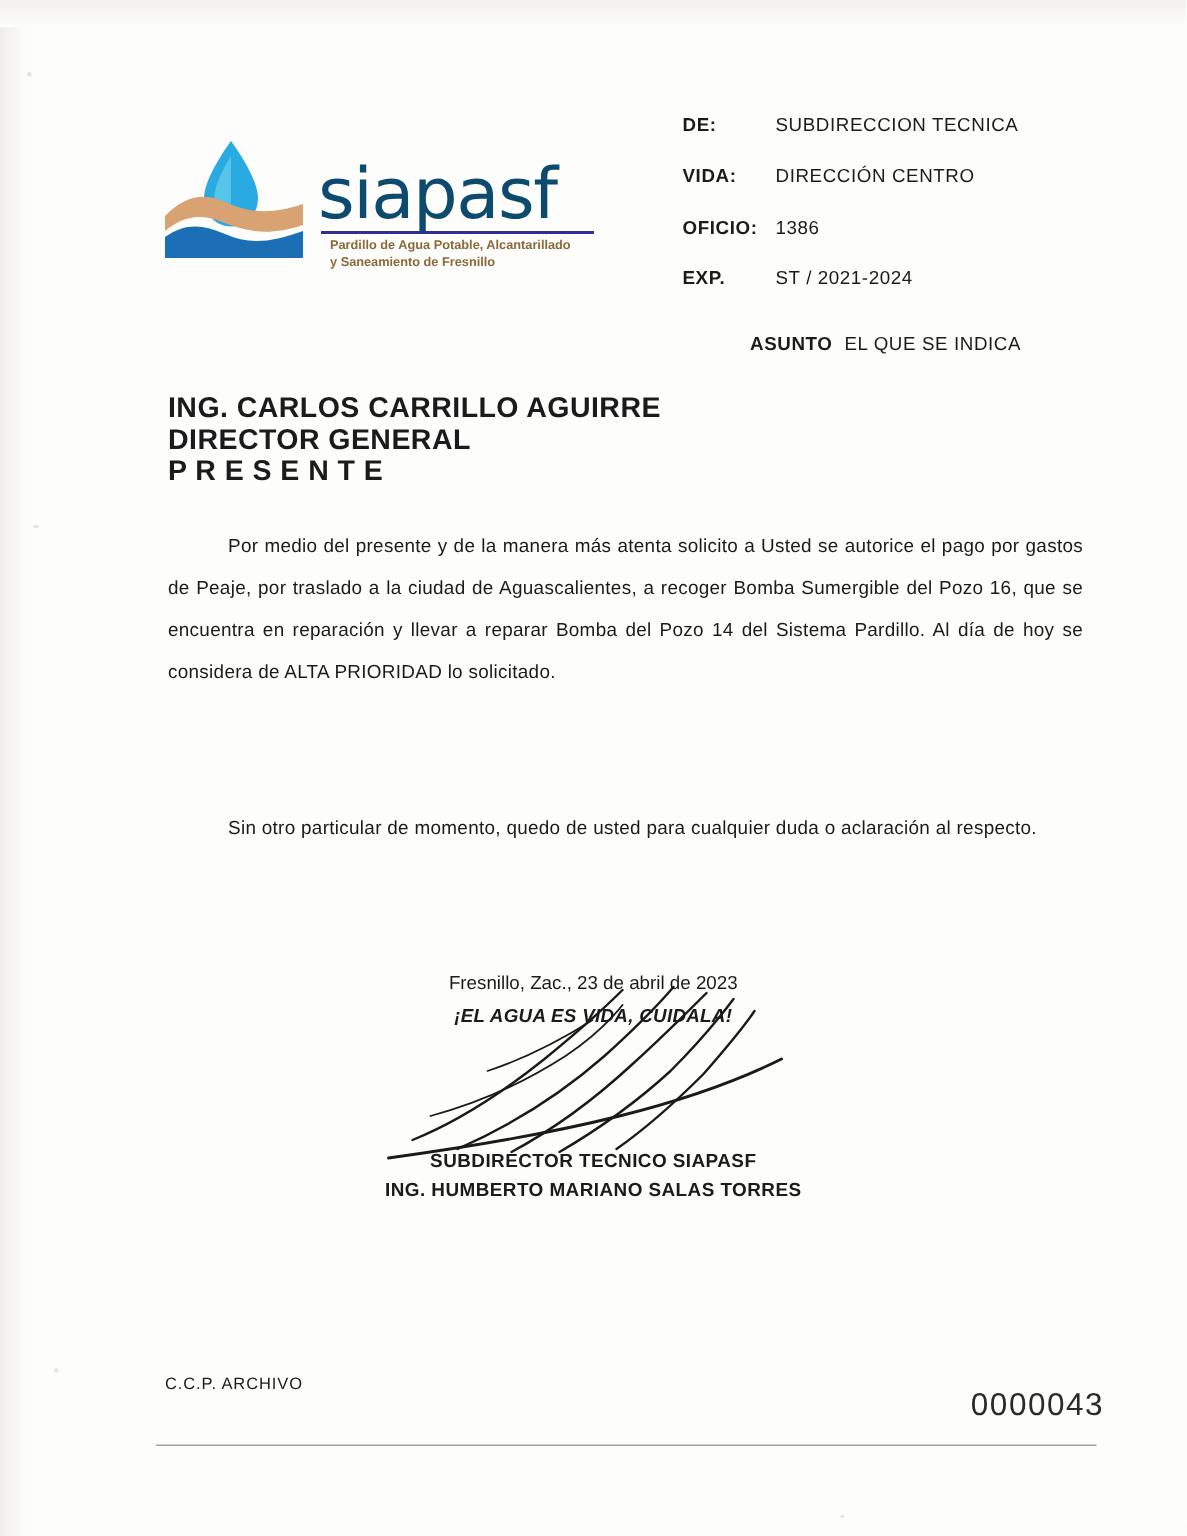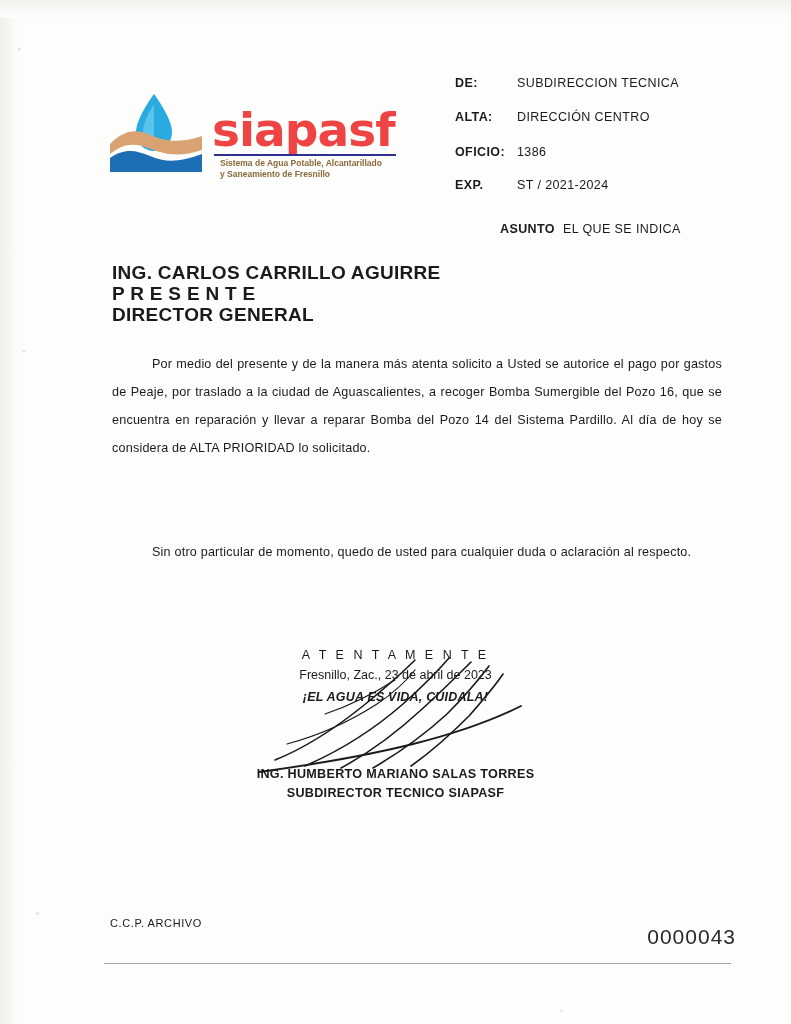--- a/index.html
+++ b/index.html
@@ -51,23 +51,23 @@
   .logo-mark {
     position: absolute;
     left: 0; top: 0;
     width: 96px; height: 86px;
   }
   .logo-text {
     position: absolute;
     left: 104px;
     top: 14px;
     font-size: 47px;
-    font-weight: 700;
+    font-weight: 400;
     letter-spacing: -1px;
-    color: #ef4444;
+    color: #0c4a6e;
     line-height: 1;
     font-family: "DejaVu Sans", sans-serif;
   }
   .logo-rule {
     position: absolute;
     left: 106px;
     top: 62px;
     width: 182px;
     height: 2px;
     background: #2e3192;
@@ -227,75 +227,74 @@
   <div class="logo-wrap">
     <svg class="logo-mark" viewBox="0 0 96 86">
       <path d="M46 2 C46 2 28 26 28 40 C28 51 36 59 46 59 C56 59 64 51 64 40 C64 26 46 2 46 2 Z" fill="#29abe2"></path>
       <path d="M46 12 C46 12 35 29 35 39 C35 47 40 53 46 53 C46 40 46 26 46 12 Z" fill="#57c4ea"></path>
       <path d="M2 52 C14 40 26 36 40 42 C56 49 70 52 94 44 L94 58 C70 66 56 62 40 56 C26 50 14 52 2 62 Z" fill="#d9a273"></path>
       <path d="M2 66 C16 56 28 58 42 64 C58 71 72 70 94 62 L94 80 L2 80 Z" fill="#1c6eb5"></path>
     </svg>
     <div class="logo-text">siapasf</div>
     <div class="logo-rule"></div>
     <div class="logo-sub">
-      <div>Sistema de Agua Potable, Alcantarillado</div>
+      <div>Pardillo de Agua Potable, Alcantarillado</div>
       <div>y Saneamiento de Fresnillo</div>
     </div>
   </div>
 
   <div class="hdr" id="hdr-de">
     <span class="lbl">DE:</span><span class="val">SUBDIRECCION TECNICA</span>
   </div>
   <div class="hdr" id="hdr-para">
-    <span class="lbl">ALTA:</span><span class="val">DIRECCIÓN CENTRO</span>
+    <span class="lbl">VIDA:</span><span class="val">DIRECCIÓN CENTRO</span>
   </div>
   <div class="hdr" id="hdr-of">
     <span class="lbl">OFICIO:</span><span class="val">1386</span>
   </div>
   <div class="hdr" id="hdr-exp">
     <span class="lbl">EXP.</span><span class="val">ST / 2021-2024</span>
   </div>
   <div class="hdr" id="hdr-asunto">
     <span class="lbl">ASUNTO</span><span class="val">EL QUE SE INDICA</span>
   </div>
 
   <div class="addressee">
     <div>ING. CARLOS CARRILLO AGUIRRE</div>
+    <div>DIRECTOR GENERAL</div>
     <div>P R E S E N T E</div>
-    <div>DIRECTOR GENERAL</div>
   </div>
 
   <div class="body-block" id="para1">
     <p>Por medio del presente y de la manera más atenta solicito a Usted se autorice el pago por gastos de Peaje, por traslado a la ciudad de Aguascalientes, a recoger Bomba Sumergible del Pozo 16, que se encuentra en reparación y llevar a reparar Bomba del Pozo 14 del Sistema Pardillo. Al día de hoy se considera de ALTA PRIORIDAD lo solicitado.</p>
   </div>
   <div class="body-block" id="para3">
     <p>Sin otro particular de momento, quedo de usted para cualquier duda o aclaración al respecto.</p>
   </div>
 
   <div class="closing">
-    <div class="atn">A T E N T A M E N T E</div>
     <div>Fresnillo, Zac., 23 de abril de 2023</div>
     <div class="slogan">¡EL AGUA ES VIDA, CUIDALA!</div>
   </div>
 
   <svg class="signature-svg" viewBox="0 0 300 140">
     <g fill="none" stroke="#1a1a1a" stroke-width="1.6" stroke-linecap="round">
       <path d="M30 112 C60 100 88 82 118 58 C140 40 156 26 170 12"></path>
       <path d="M60 118 C92 104 126 84 158 56 C178 38 192 24 204 10"></path>
       <path d="M96 120 C122 106 150 86 176 62 C196 44 212 28 226 14"></path>
       <path d="M128 120 C152 106 178 88 202 66 C218 50 232 34 244 18"></path>
       <path d="M166 118 C186 104 206 86 224 68 C238 52 250 38 258 26"></path>
       <path d="M14 124 C58 118 112 110 168 96 C212 85 248 72 276 58" stroke-width="1.9"></path>
       <path d="M42 96 C72 88 104 74 132 56 C150 44 162 32 170 22" stroke-width="1.2"></path>
       <path d="M80 66 C104 58 128 46 150 32" stroke-width="1.1"></path>
     </g>
   </svg>
 
   <div class="sig-name">
+    <div>SUBDIRECTOR TECNICO SIAPASF</div>
     <div>ING. HUMBERTO MARIANO SALAS TORRES</div>
-    <div>SUBDIRECTOR TECNICO SIAPASF</div>
   </div>
 
   <div class="ccp">C.C.P. ARCHIVO</div>
   <div class="folio">0000043</div>
   <div class="footer-rule"></div>
 
 </div>
 
 </body></html>

